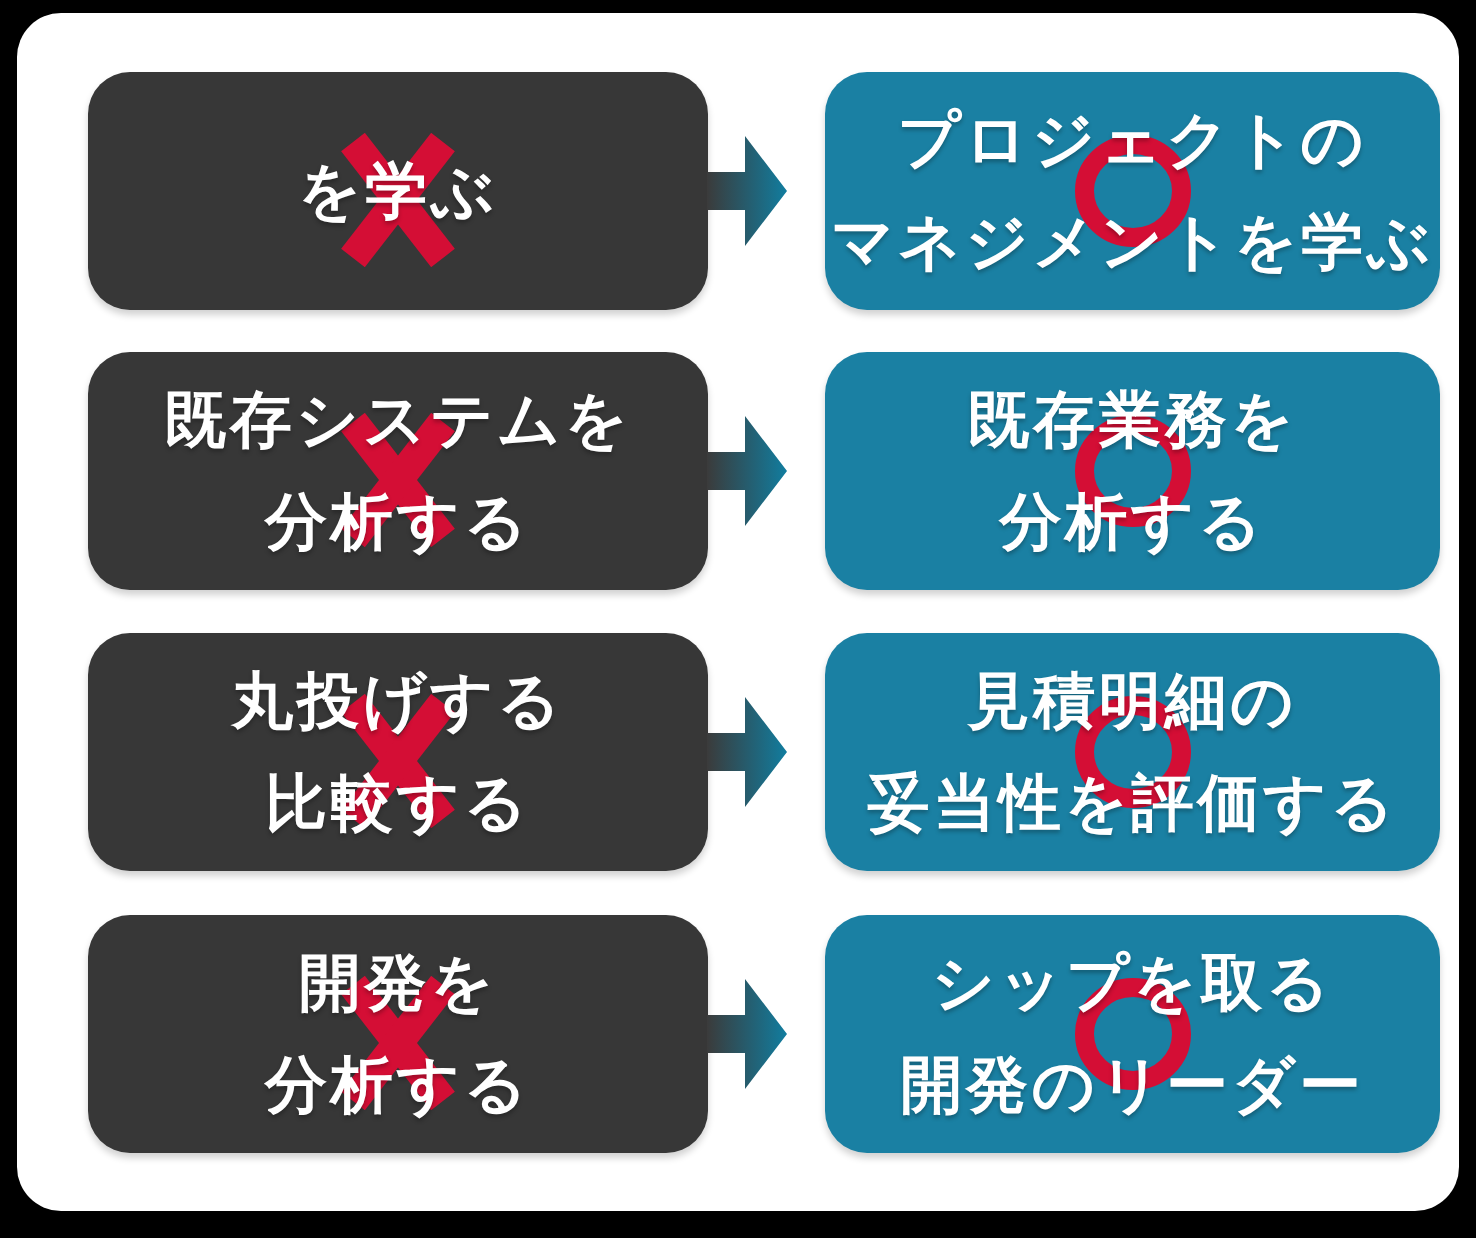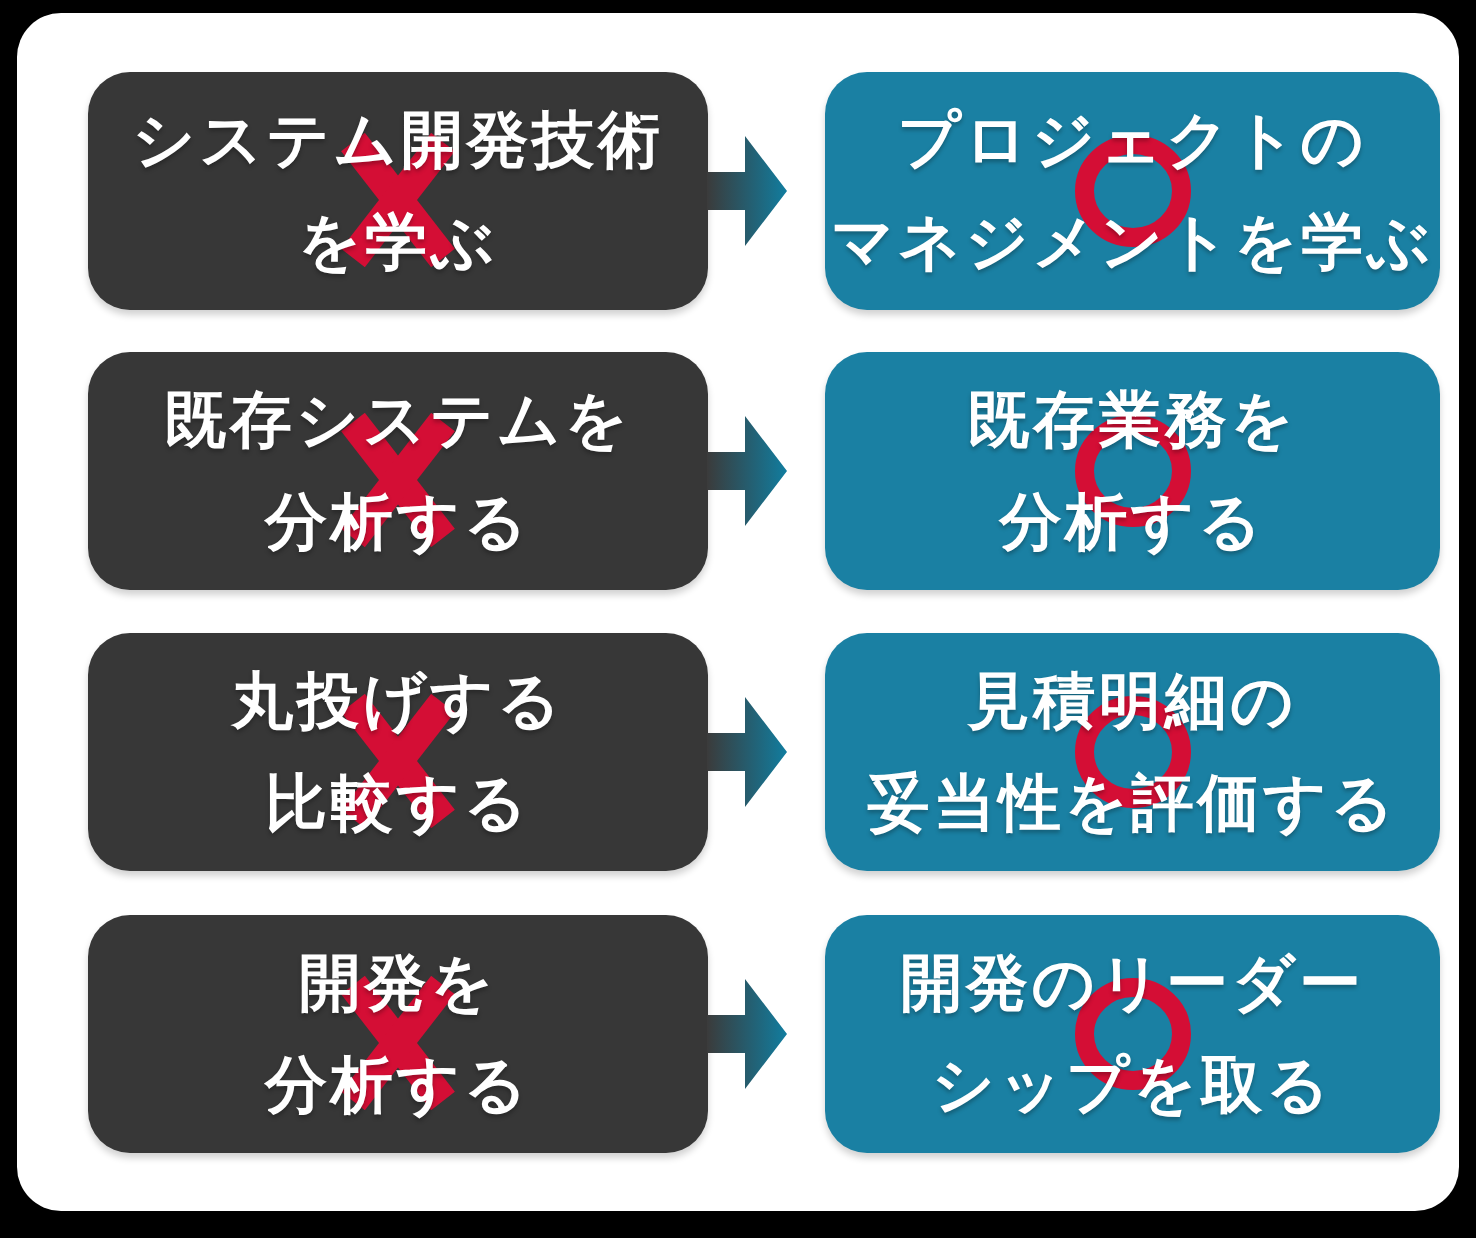--- a/index.html
+++ b/index.html
@@ -87,21 +87,20 @@
 </svg>
 
 <div class="card">
 
   <div class="row row-0">
     <div class="box box-neg">
       <svg class="mark mark-cross" width="122" height="134" viewBox="0 0 122 134">
         <line x1="16" y1="9" x2="106" y2="125" stroke="#d40e35" stroke-width="30"></line>
         <line x1="106" y1="9" x2="16" y2="125" stroke="#d40e35" stroke-width="30"></line>
       </svg>
-      <div class="line">システム開発技術</div>
       <div class="line">を学ぶ</div>
     </div>
     <svg class="arrow" viewBox="0 0 80 110">
       <path d="M0,36 L38,36 L38,0 L80,55 L38,110 L38,74 L0,74 Z" fill="url(#arrow-grad)"></path>
     </svg>
     <div class="box box-pos">
       <svg class="mark mark-circle" width="116" height="112" viewBox="0 0 116 112">
         <ellipse cx="58" cy="56" rx="48.5" ry="46.5" fill="none" stroke="#d40e35" stroke-width="19"></ellipse>
       </svg>
       <div class="line">プロジェクトの</div>
@@ -160,18 +159,18 @@
       <div class="line">開発を</div>
       <div class="line">分析する</div>
     </div>
     <svg class="arrow" viewBox="0 0 80 110">
       <path d="M0,36 L38,36 L38,0 L80,55 L38,110 L38,74 L0,74 Z" fill="url(#arrow-grad)"></path>
     </svg>
     <div class="box box-pos">
       <svg class="mark mark-circle" width="116" height="112" viewBox="0 0 116 112">
         <ellipse cx="58" cy="56" rx="48.5" ry="46.5" fill="none" stroke="#d40e35" stroke-width="19"></ellipse>
       </svg>
+      <div class="line">シップを取る</div>
       <div class="line">開発のリーダー</div>
-      <div class="line">シップを取る</div>
     </div>
   </div>
 
 </div>
 
 </body></html>

